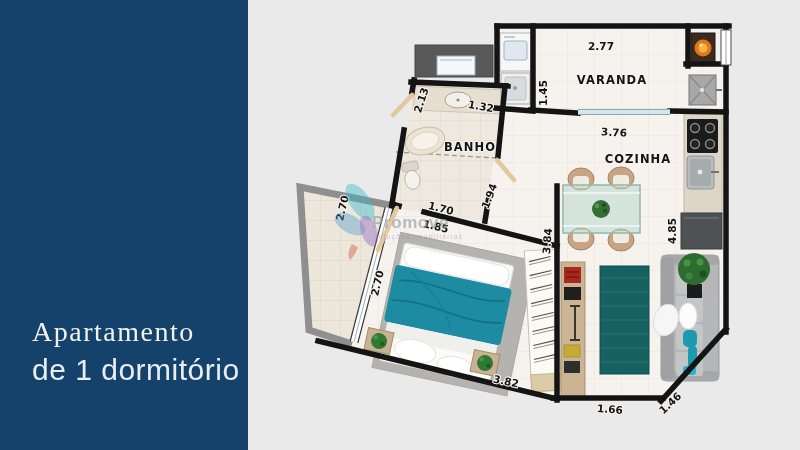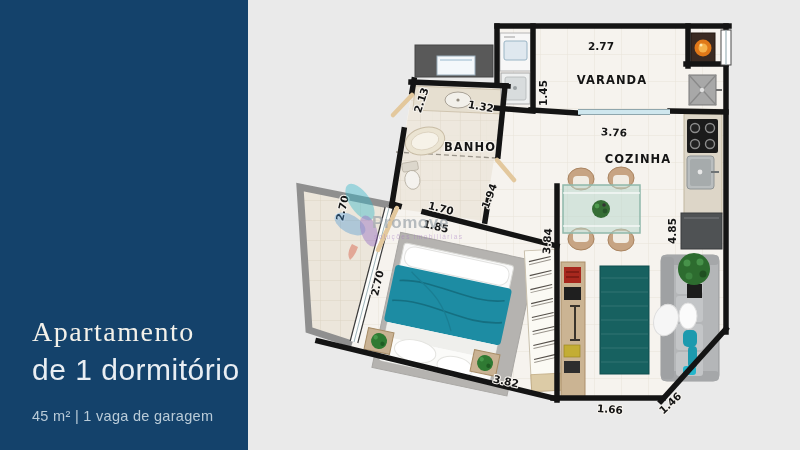--- a/index.html
+++ b/index.html
@@ -319,17 +319,16 @@
       </g>
       <text class="wm-brand" x="372" y="228">Promove</text>
       <text class="wm-tag" x="374" y="239">soluções imobiliárias</text>
     </g>
   </svg>
 
   <div class="sidebar">
     <div class="sb-text">
       <div class="sb-line1">Apartamento</div>
       <div class="sb-line2">de 1 dormitório</div>
-      <div class="sb-sub">45 m² | 1 vaga de garagem</div>
     </div>
   </div>
 
 </div>
 
 </body></html>

